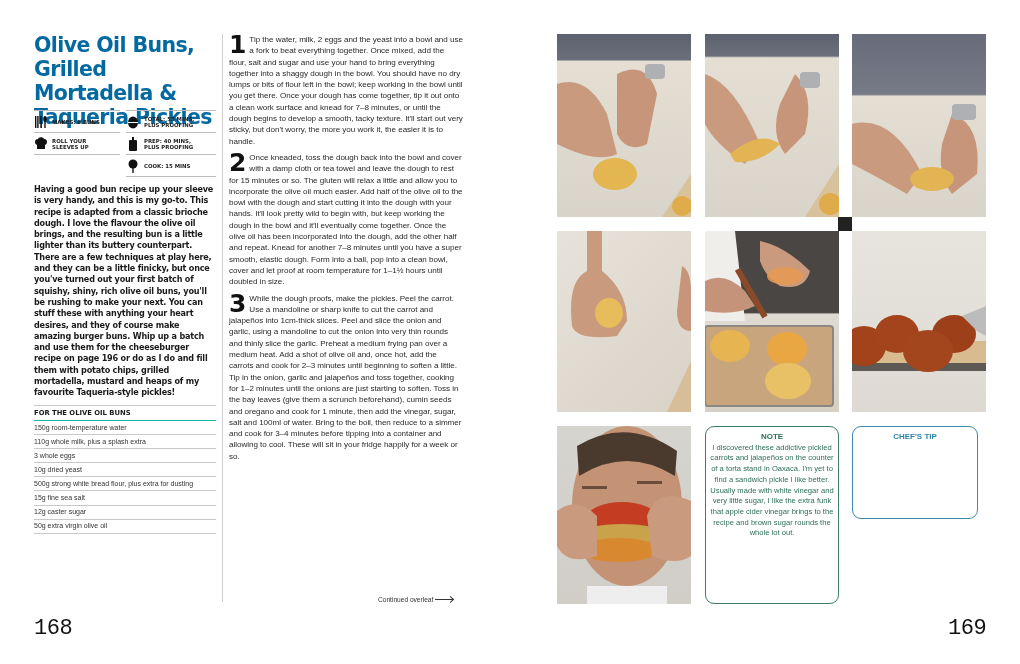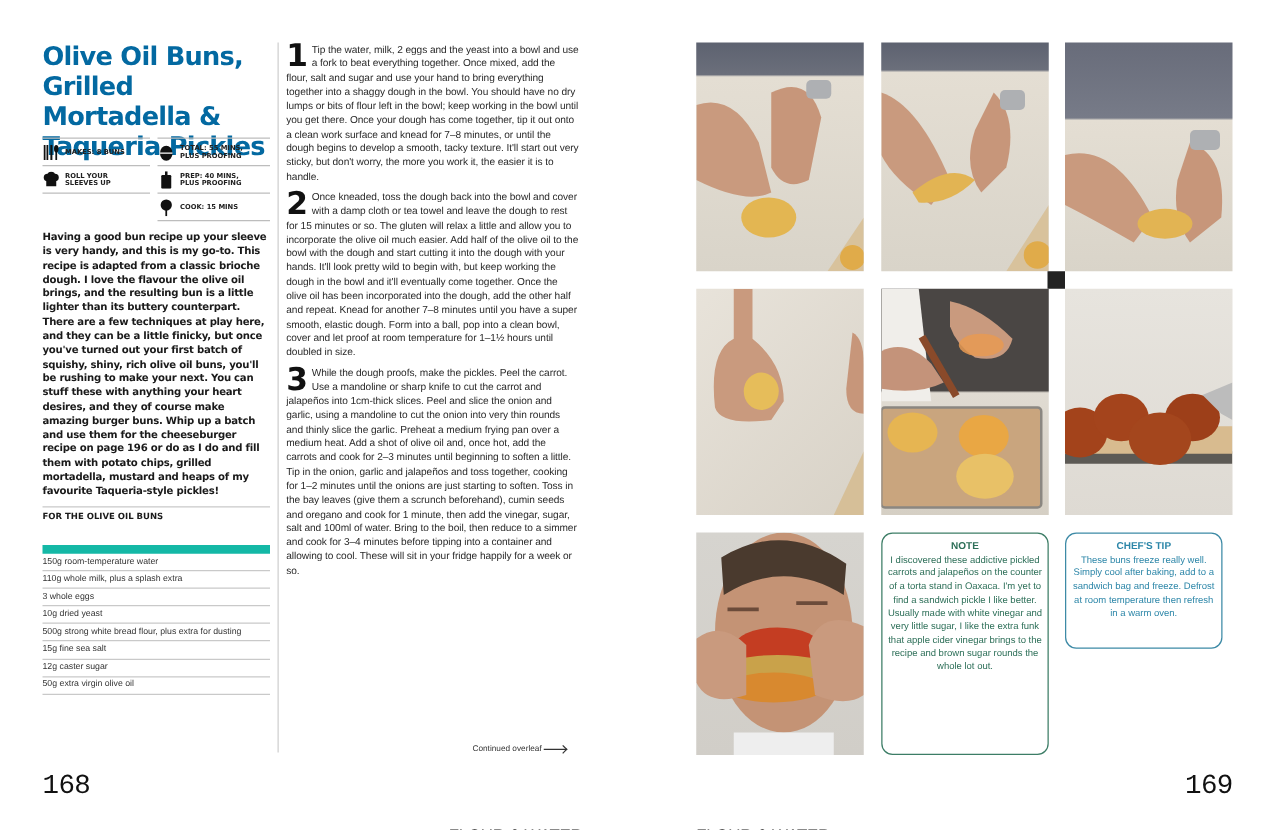--- a/index.html
+++ b/index.html
@@ -36,21 +36,21 @@
       font-family: "DejaVu Sans", sans-serif; font-weight: bold;
       font-size: 8.1px; line-height: 11.3px; letter-spacing: -0.2px; color: #1a1a1a;
     }
 
     .ingredients {
       position: absolute; left: 34px; top: 405px; width: 182px;
       border-top: 1px solid #c9c9c9;
     }
     .ing-heading {
       font-family: "DejaVu Sans", sans-serif; font-weight: bold;
-      font-size: 6.8px; line-height: 9px; padding: 3px 0 18px; border-bottom: 7px solid #14b8a6;
+      font-size: 6.8px; line-height: 9px; padding: 3px 0 2px; border-bottom: 1px solid #14b8a6;
       text-transform: uppercase; color: #1a1a1a;
     }
     .ing-row {
       font-family: "Liberation Sans", sans-serif; font-size: 7px; line-height: 8.6px;
       padding: 2.5px 0 2px; border-bottom: 1px solid #c9c9c9; color: #333;
     }
 
     .vdivider {
       position: absolute; left: 222px; top: 34px; width: 1px; height: 568px; background: #cfcfcf;
     }
@@ -286,17 +286,16 @@
   </svg>
 </div>
 
 <div class="box box-note">
   <span class="box-heading">NOTE</span>
   <span>I discovered these addictive pickled carrots and jalapeños on the counter of a torta stand in Oaxaca. I'm yet to find a sandwich pickle I like better. Usually made with white vinegar and very little sugar, I like the extra funk that apple cider vinegar brings to the recipe and brown sugar rounds the whole lot out.</span>
 </div>
 
 <div class="box box-tip">
   <span class="box-heading">CHEF'S TIP</span>
-  <span>These buns freeze really well. Simply cool after baking, add to a sandwich bag and freeze. Defrost at room temperature then refresh in a warm oven.</span>
 </div>
 
 <div class="folio-title" style="left:557px;">FLOUR &amp; WATER</div>
 <div class="folio-num" style="left:948px;">169</div>
 
 </body></html>

